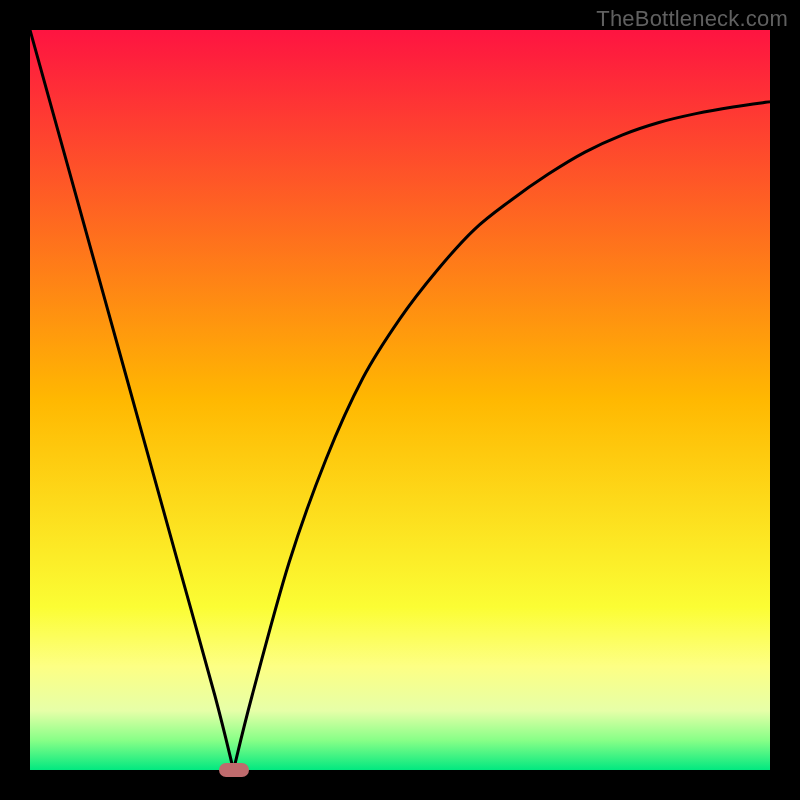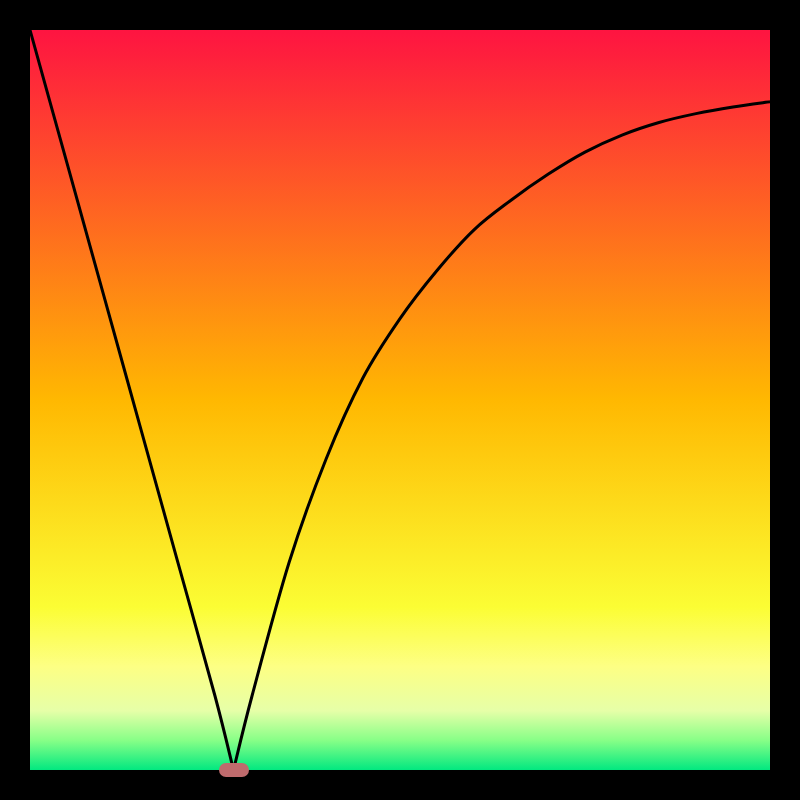--- a/index.html
+++ b/index.html
@@ -28,13 +28,14 @@
           </linearGradient>
       </defs>
       <rect x="0" y="0" width="740" height="740" fill="url(#g)"></rect>
     </svg>
     <svg class="curve" viewBox="0 0 740 740" preserveAspectRatio="none">
       <path id="p-left" fill="none" stroke="#000" stroke-width="3" d="M0,0 C6.166666666666667,22.200000000000006 24.666666666666664,88.80000000000004 37,133.20000000000005 C49.333333333333336,177.60000000000005 61.666666666666664,222 74,266.4 C86.33333333333333,310.79999999999995 98.66666666666667,355.2 111,399.59999999999997 C123.33333333333333,443.99999999999994 135.66666666666666,488.4 148,532.8 C160.33333333333334,577.1999999999999 175.75,631.4666666666667 185,666 C194.25,700.5333333333333 200.41666666666669,727.6666666666666 203.50000000000003,740"></path>
       <path id="p-right" fill="none" stroke="#000" stroke-width="3" d="M203.50000000000003,740 C206.58333333333337,727.6666666666666 212.75,700.5333333333333 222,666 C231.25,631.4666666666667 246.66666666666666,572.2666666666667 259,532.8 C271.3333333333333,493.33333333333326 283.6666666666667,460.0333333333333 296,429.2 C308.3333333333333,398.3666666666667 320.6666666666667,371.2333333333333 333,347.79999999999995 C345.3333333333333,324.3666666666666 357.66666666666663,306.48333333333335 370,288.6 C382.33333333333337,270.7166666666667 394.66666666666674,255.29999999999993 407.00000000000006,240.49999999999994 C419.33333333333337,225.69999999999996 431.6666666666667,211.51666666666674 444,199.80000000000007 C456.3333333333333,188.0833333333334 468.6666666666667,179.44999999999996 481,170.19999999999993 C493.3333333333333,160.9499999999999 505.6666666666667,152.3166666666666 518,144.29999999999995 C530.3333333333334,136.2833333333333 542.6666666666666,128.63666666666668 555,122.10000000000002 C567.3333333333334,115.56333333333338 579.6666666666666,110.01333333333338 592,105.08000000000004 C604.3333333333334,100.1466666666667 616.6666666666666,96.07666666666667 629,92.5 C641.3333333333334,88.92333333333333 653.6666666666666,86.21 666,83.62 C678.3333333333334,81.03000000000002 690.6666666666666,78.93333333333338 703,76.96000000000004 C715.3333333333334,74.9866666666667 733.8333333333334,72.64333333333332 740,71.77999999999997"></path>
     </svg>
     <div class="marker" id="marker" style="background: rgb(191, 107, 109); left: 188.5px; top: 733px;"></div>
   </div>
+  <div class="watermark">TheBottleneck.com</div>
 </div>
 
 </body></html>

